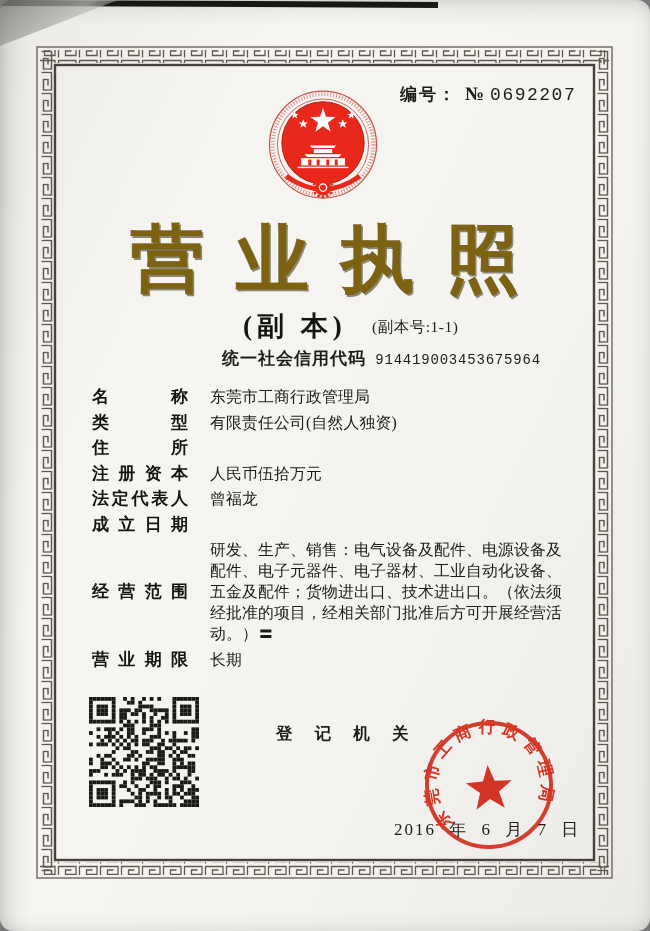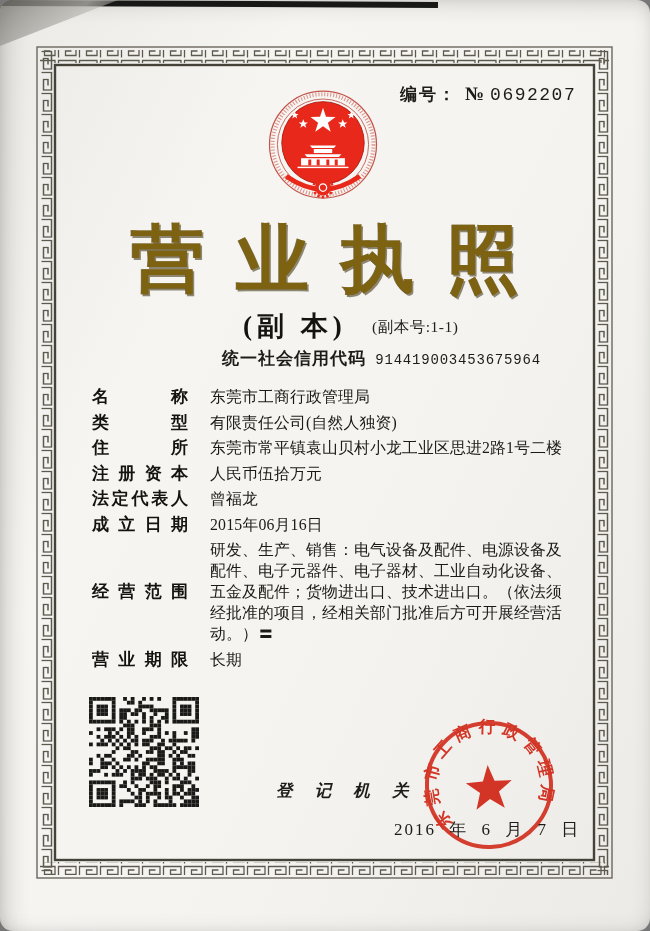--- a/index.html
+++ b/index.html
@@ -32,21 +32,21 @@
   .credit .lbl{font-weight:700;letter-spacing:1px;}
   .credit .code{letter-spacing:.8px;margin-left:5px;font-size:14px;font-family:Liberation Mono, monospace;}
   .fields{position:absolute;left:92px;top:386px;width:482px;list-style:none;margin:0;padding:0;}
   .fields li{display:flex;margin-bottom:4.5px;align-items:center;}
   .flabel{
     display:inline-block;width:96px;flex:0 0 96px;font-weight:700;font-size:17px;line-height:21px;
     text-align:justify;text-align-last:justify;color:#15130f;
   }
   .fvalue{flex:1;margin-left:22px;font-size:15.8px;line-height:21px;letter-spacing:.2px;color:#1c1a16;}
   .qr{position:absolute;left:89px;top:697px;}
-  .reg-label{position:absolute;left:276px;top:780px;font-size:16.5px;font-weight:700;letter-spacing:9px;white-space:nowrap;font-style:italic;}
+  .reg-label{position:absolute;left:276px;top:723px;font-size:16.5px;font-weight:700;letter-spacing:9px;white-space:nowrap;}
   .reg-date{position:absolute;left:394px;top:818px;font-size:17px;letter-spacing:2px;word-spacing:7px;white-space:nowrap;}
   .seal{position:absolute;left:420px;top:716px;mix-blend-mode:multiply;opacity:.93;}
   .footer{position:absolute;left:36px;top:885px;width:578px;display:flex;justify-content:space-between;align-items:flex-start;}
   .footer .f-left{font-size:13px;letter-spacing:.2px;color:#2a2822;}
   .footer .f-right{font-size:13.5px;font-weight:700;letter-spacing:.4px;color:#1c1a15;}
 </style>
 </head>
 <body>
 
 <div class="paper">
@@ -119,33 +119,31 @@
     <li>
       <span class="flabel">名称</span>
       <span class="fvalue">东莞市工商行政管理局</span>
     </li>
     <li>
       <span class="flabel">类型</span>
       <span class="fvalue">有限责任公司(自然人独资)</span>
     </li>
     <li>
       <span class="flabel">住所</span>
-      <span class="fvalue">东莞市常平镇袁山贝村小龙工业区思进2路1号二楼</span>
     </li>
     <li>
       <span class="flabel">注册资本</span>
       <span class="fvalue">人民币伍拾万元</span>
     </li>
     <li>
       <span class="flabel">法定代表人</span>
       <span class="fvalue">曾福龙</span>
     </li>
     <li>
       <span class="flabel">成立日期</span>
-      <span class="fvalue">2015年06月16日</span>
     </li>
     <li>
       <span class="flabel">经营范围</span>
       <span class="fvalue">研发、生产、销售：电气设备及配件、电源设备及配件、电子元器件、电子器材、工业自动化设备、五金及配件；货物进出口、技术进出口。（依法须经批准的项目，经相关部门批准后方可开展经营活动。）〓</span>
     </li>
     <li>
       <span class="flabel">营业期限</span>
       <span class="fvalue">长期</span>
     </li>
   </ul>

